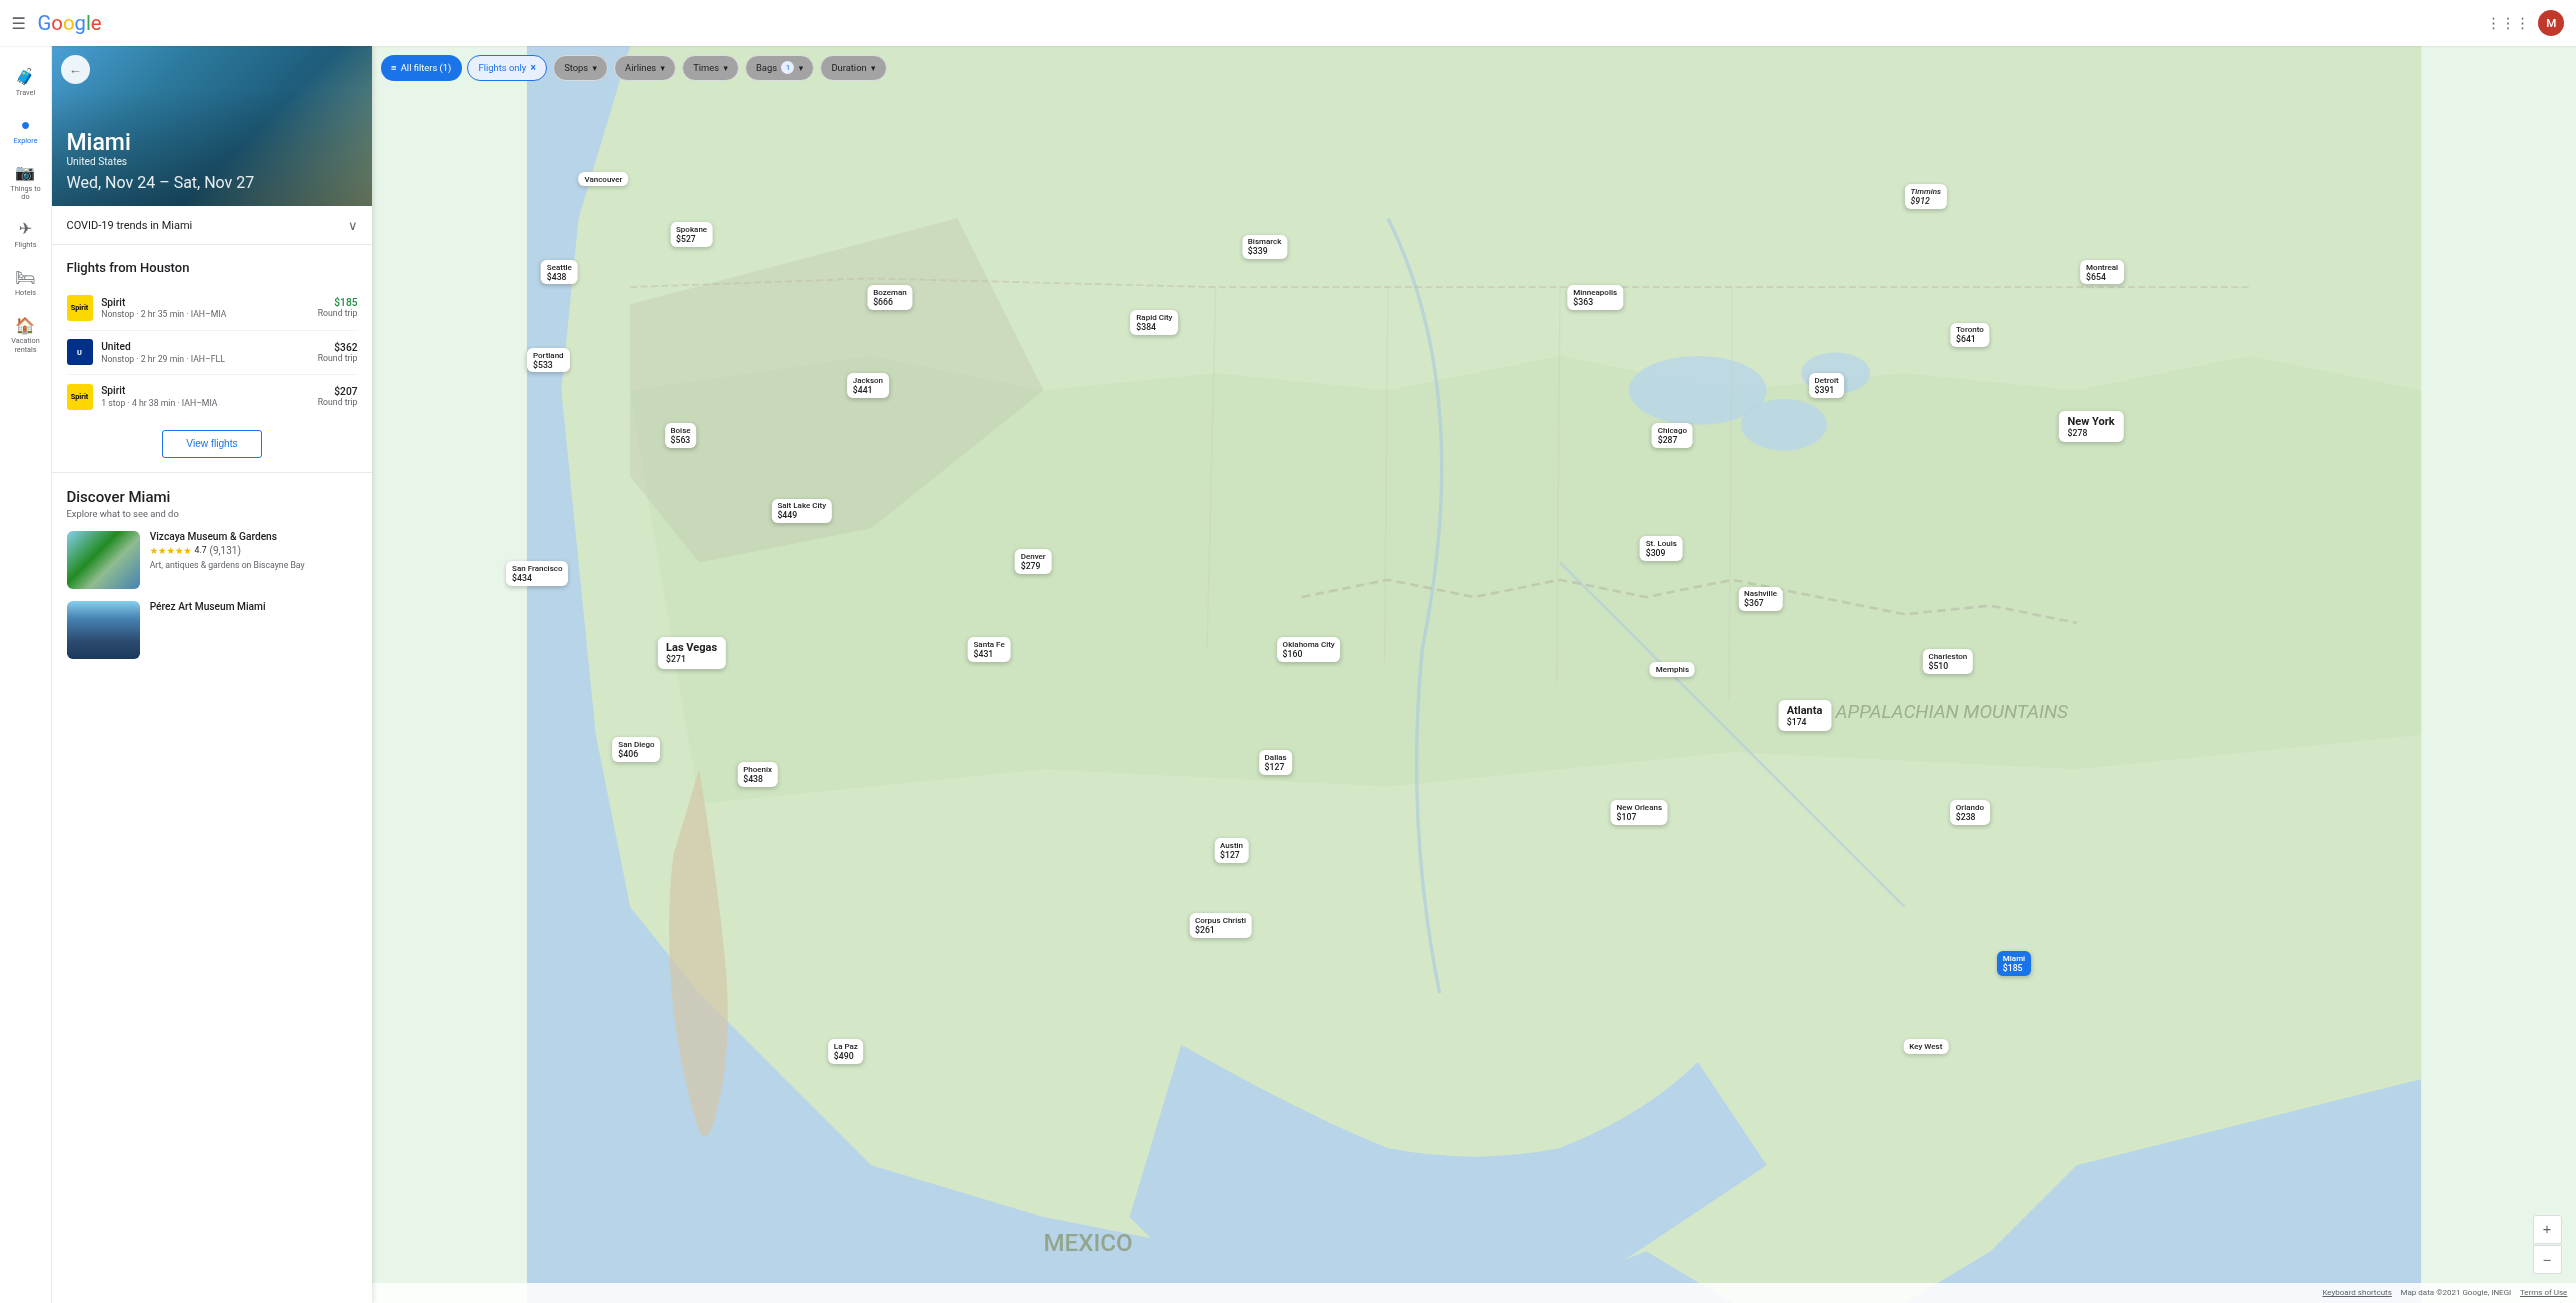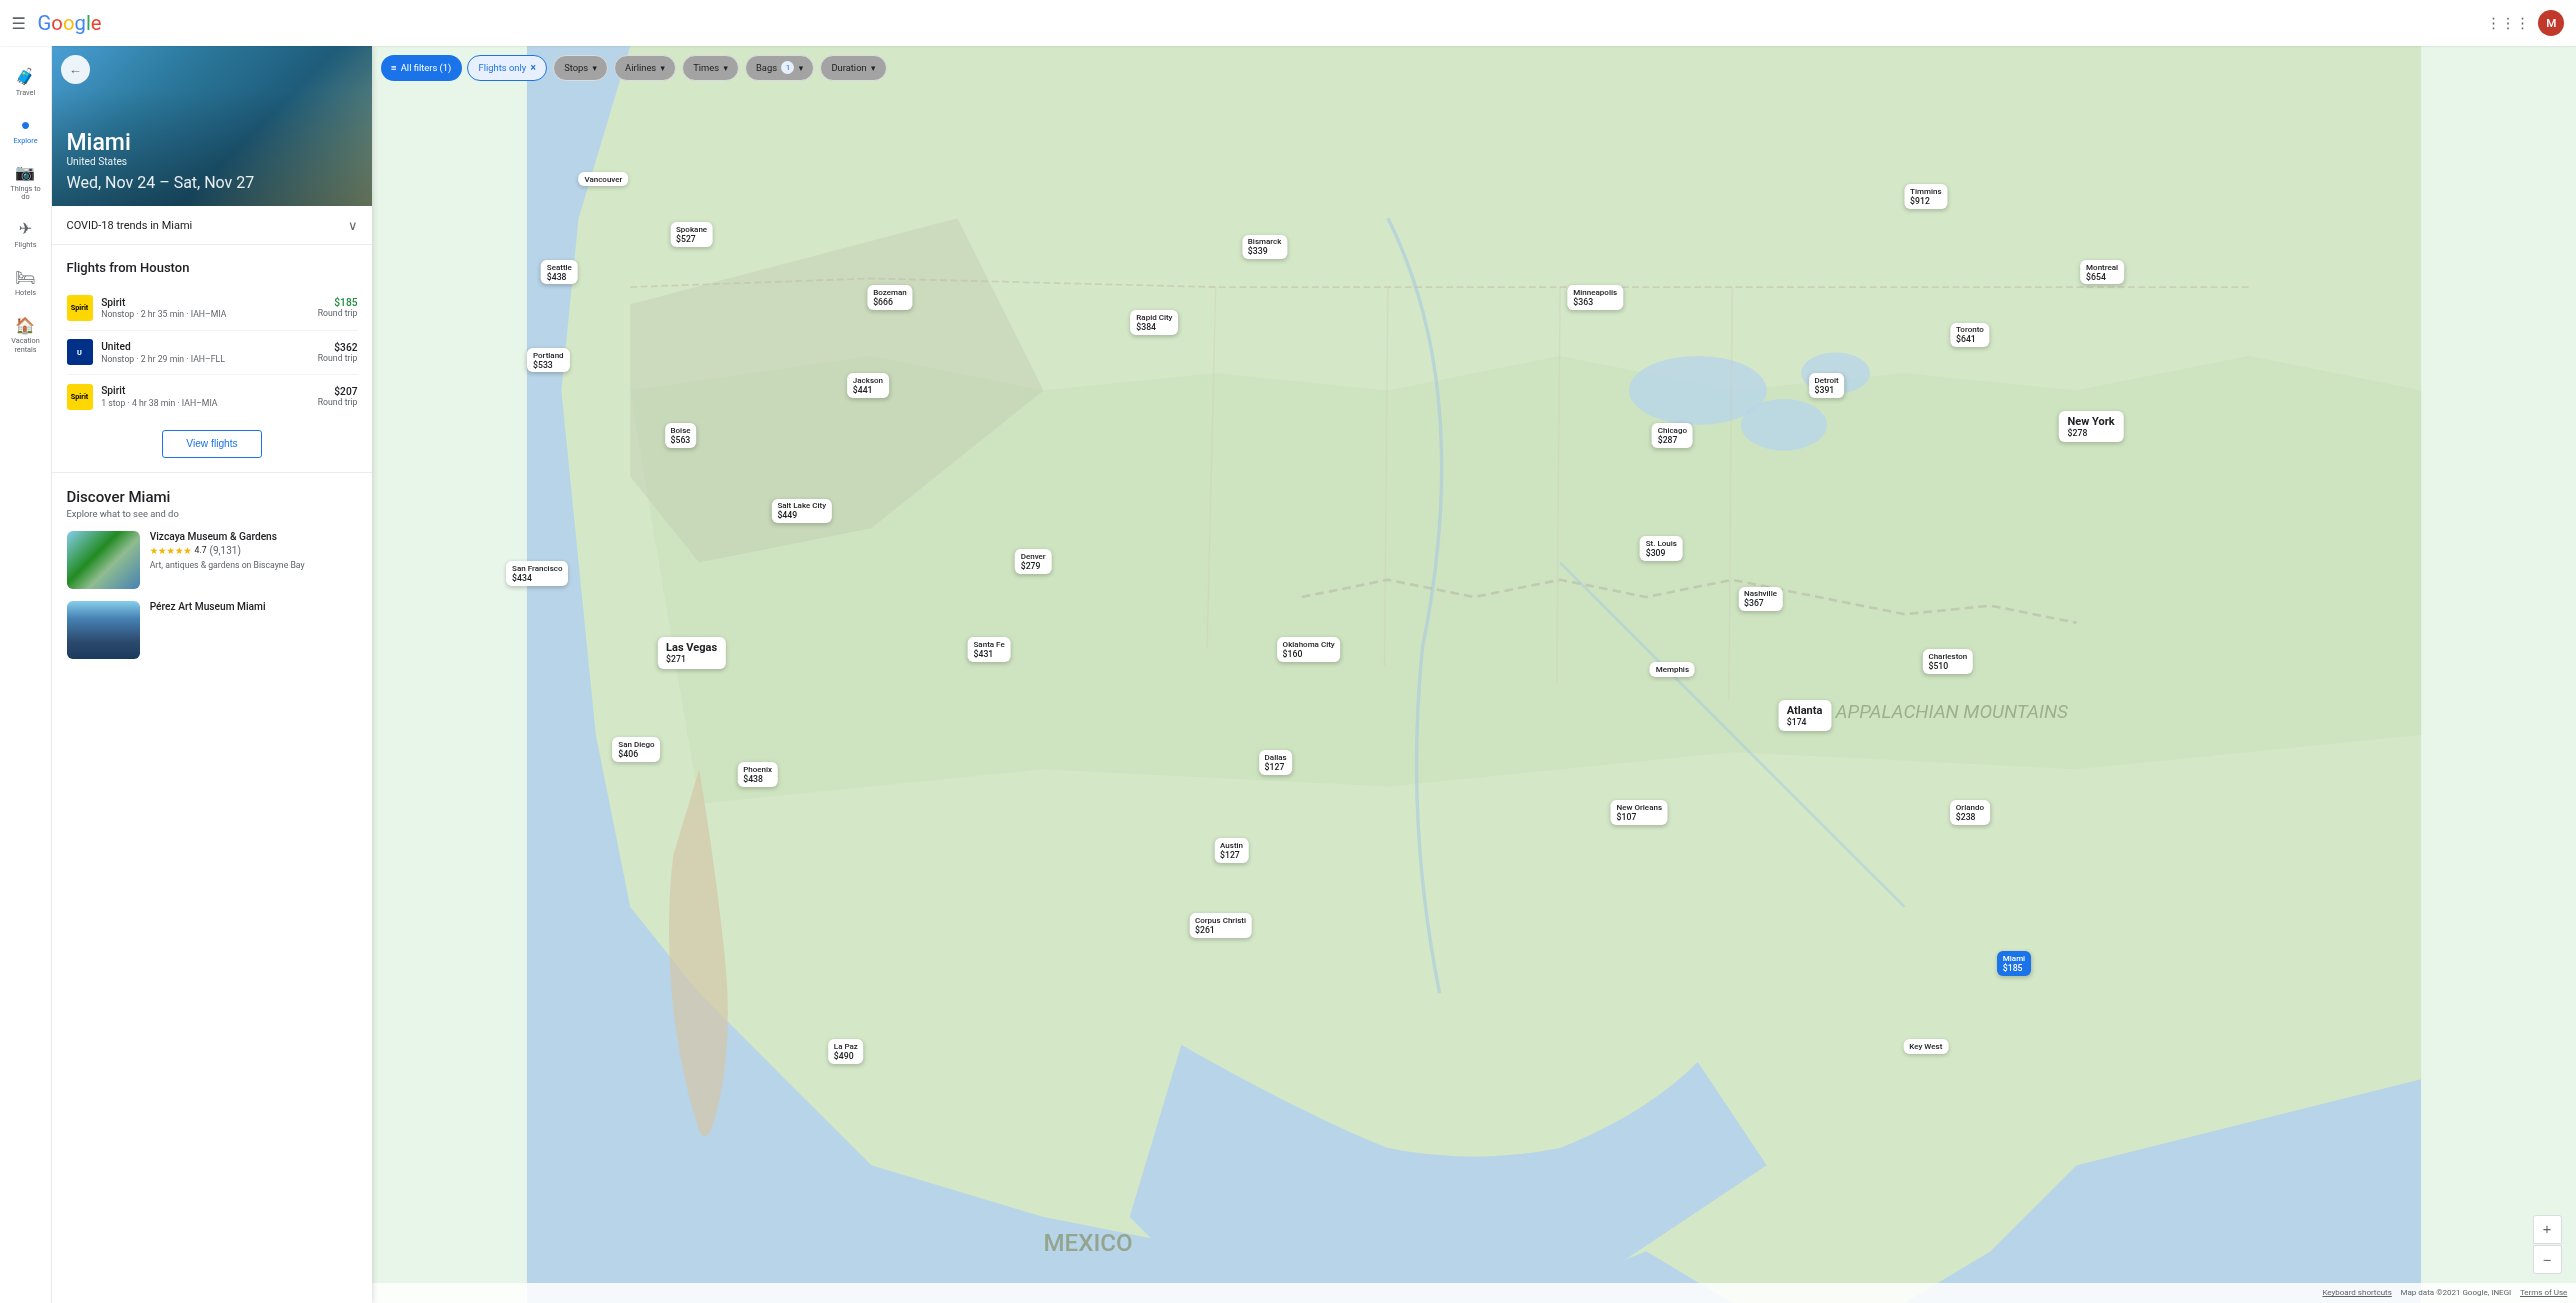--- a/index.html
+++ b/index.html
@@ -271,21 +271,21 @@
     <div class="hero-buildings"></div>
     <button class="hero-back-btn">←</button>
     <div class="hero-info">
       <div class="hero-city">Miami</div>
       <div class="hero-country">United States</div>
       <div class="hero-dates">Wed, Nov 24 – Sat, Nov 27</div>
     </div>
   </div>
 
   <div class="covid-section">
-    <span class="covid-label">COVID-18 trends in Miami</span>
+    <span class="covid-label">COVID-19 trends in Miami</span>
     <span class="covid-chevron">∨</span>
   </div>
 
   <div class="flights-section">
     <div class="flights-title">Flights from Houston</div>
 
     <div class="flight-card">
       <div class="airline-logo spirit">
         <span>Spirit</span>
       </div>
@@ -552,21 +552,21 @@
         <span class="price">$641</span>
       </div>
       <div class="price-bubble" style="left: 78.5%; top: 17%;">
         <span class="city">Montreal</span>
         <span class="price">$654</span>
       </div>
       <div class="price-bubble large" style="left: 78%; top: 29%;">
         <span class="city">New York</span>
         <span class="price">$278</span>
       </div>
-      <div class="price-bubble" style="left: 70.5%; top: 11%;">
+      <div class="price-bubble" style="left: 70.5%; top: 11%; font-style: italic;">
         <span class="city">Timmins</span>
         <span class="price">$912</span>
       </div>
       <div class="price-bubble" style="left: 21.5%; top: 79%;">
         <span class="city">La Paz</span>
         <span class="price">$490</span>
       </div>
       <div class="price-bubble" style="left: 70.5%; top: 79%;">
         <span class="city">Key West</span>
       </div>

